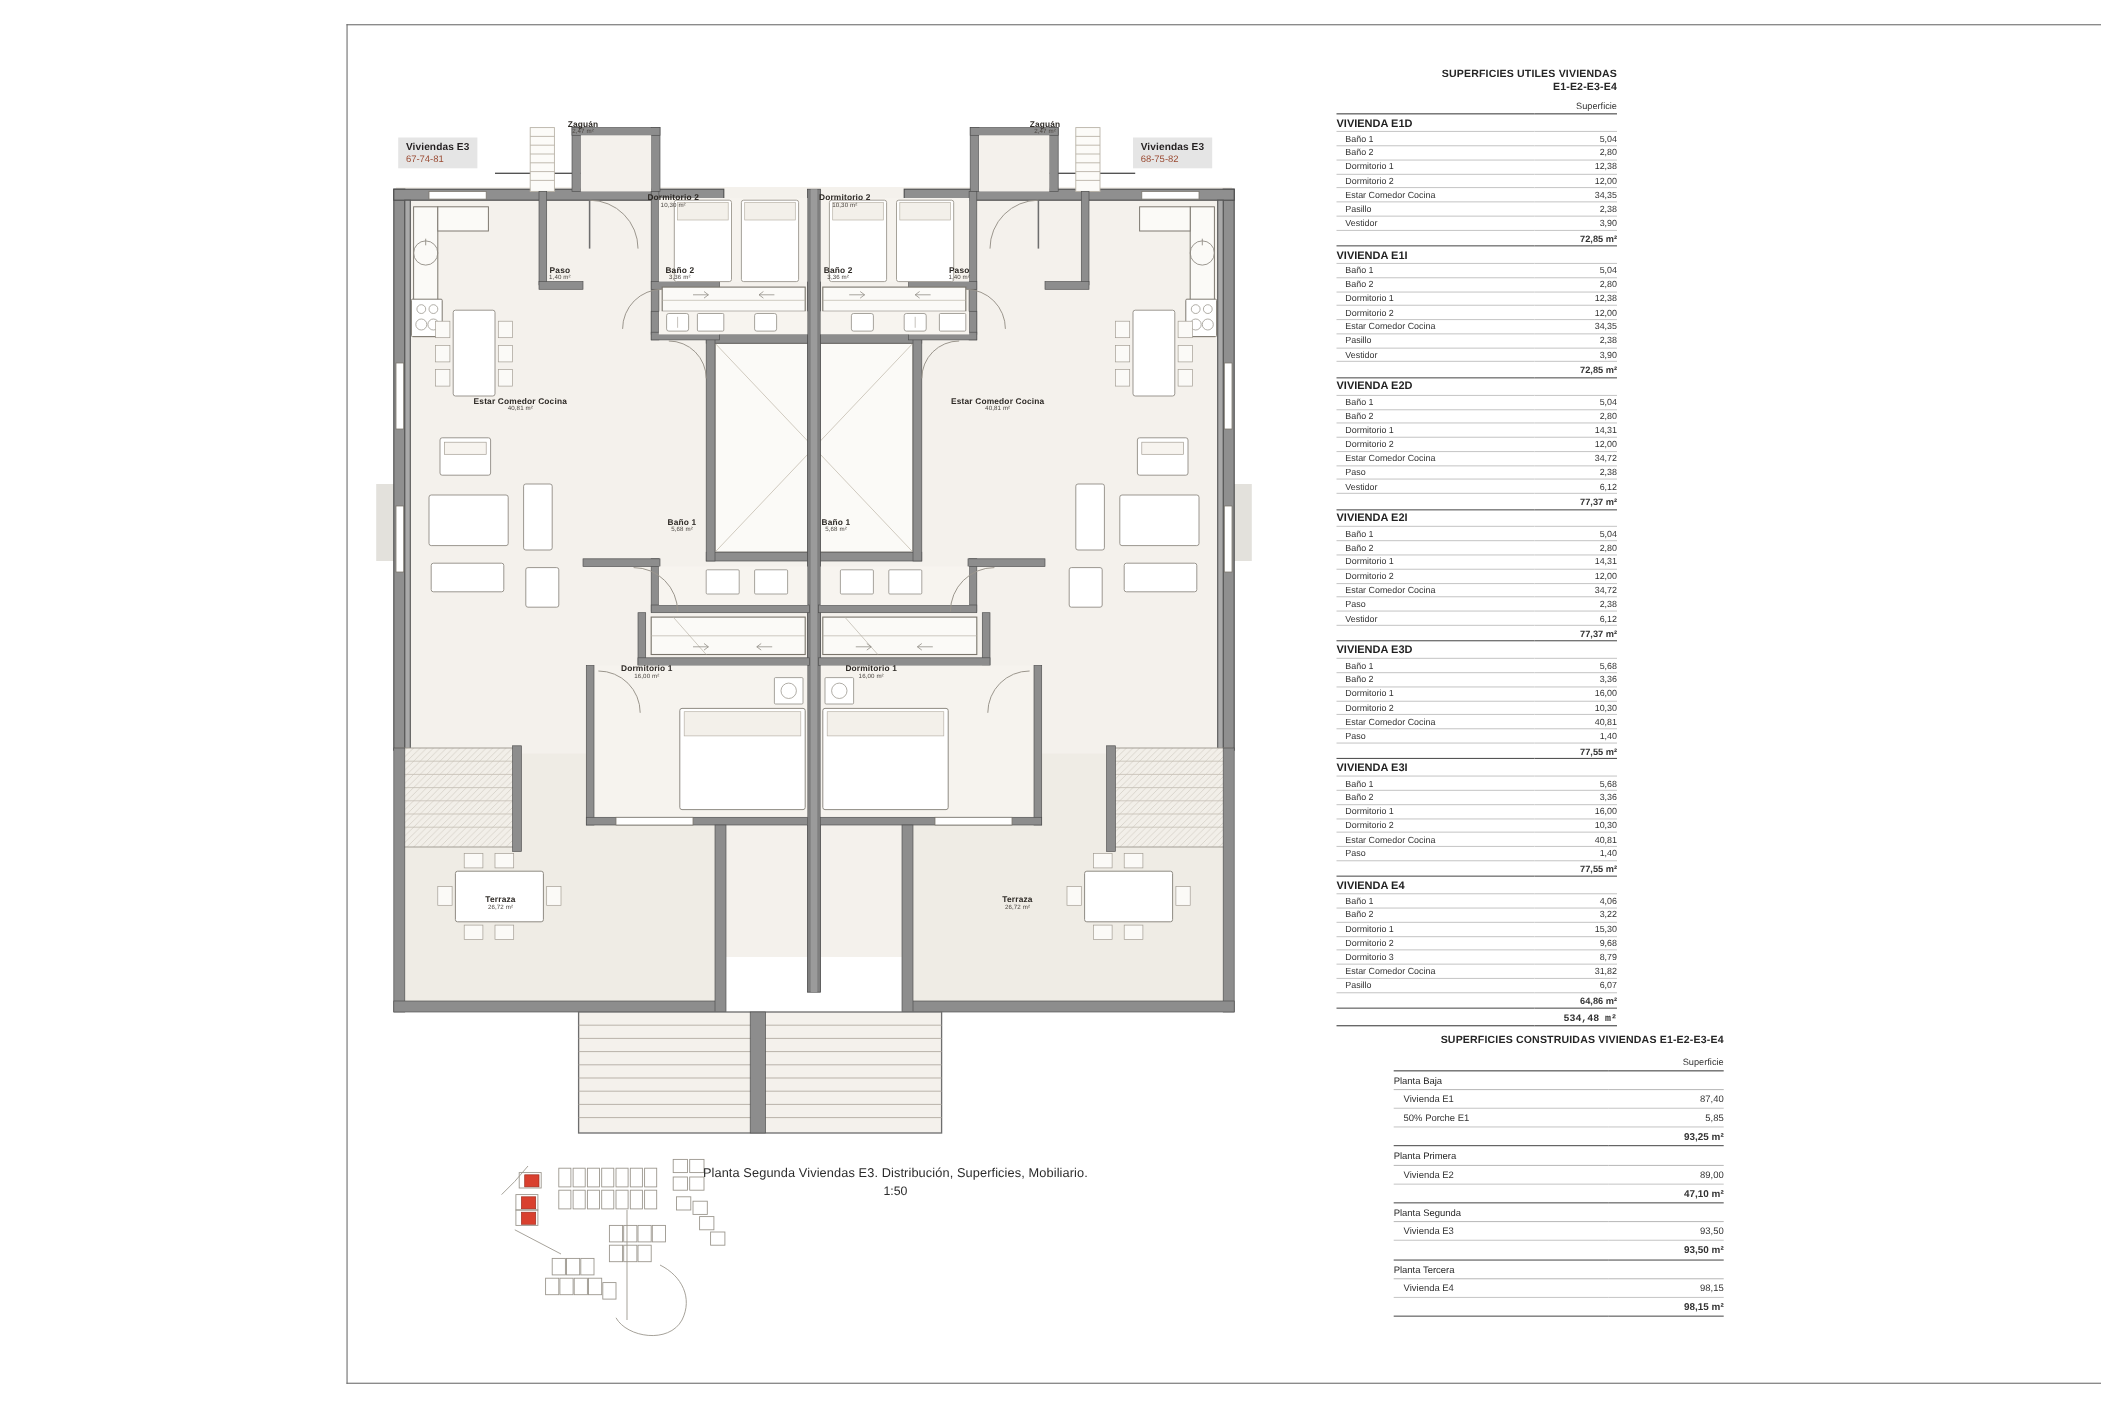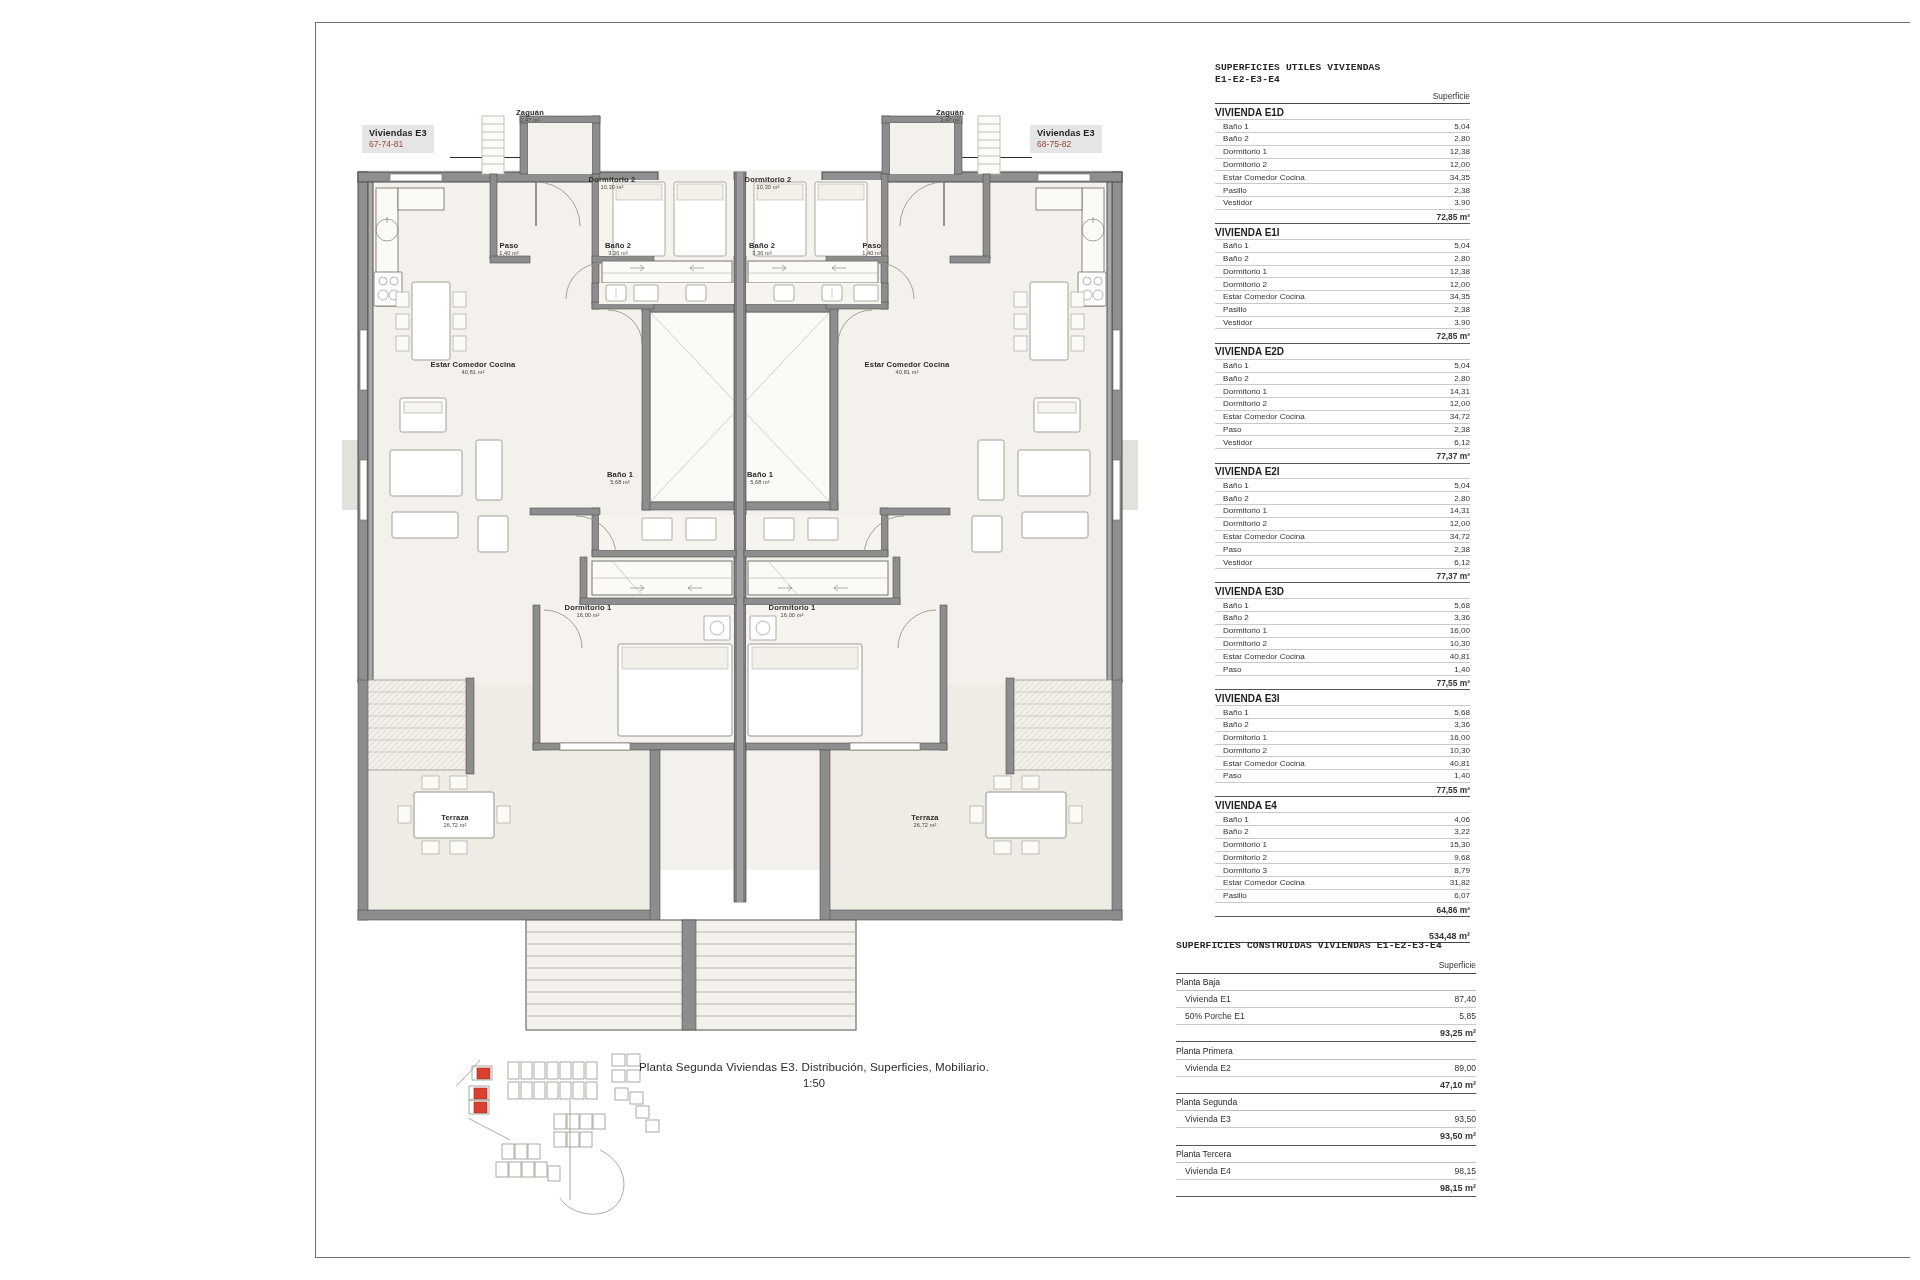--- a/index.html
+++ b/index.html
@@ -130,30 +130,29 @@
     width: 260px; height: 200px;
   }
 
   
   .table-block {
     position: absolute;
     font-family: "Liberation Sans", sans-serif;
     color: #262626;
   }
   #utiles-table { left: 1215px; top: 62px; width: 255px; }
-  #construidas-table { left: 1176px; top: 940px; width: 300px; }
+  #construidas-table { left: 1267px; top: 940px; width: 300px; }
 
   .tbl-title {
-    text-align: left;
+    text-align: right;
     font-size: 9.6px;
     font-weight: bold;
     letter-spacing: 0.15px;
     line-height: 1.3;
     padding-bottom: 3px;
-    font-family: Liberation Mono, monospace;
   }
 
   table.surf {
     width: 100%;
     border-collapse: collapse;
     font-size: 8.1px;
   }
   table.surf td {
     padding: 1.4px 0 1.4px 0;
     vertical-align: bottom;
@@ -186,21 +185,22 @@
     font-size: 8.4px;
     border-bottom: 1.2px solid #555;
     padding-top: 2px;
   }
   table.surf tr.grand td {
     font-weight: bold;
     text-align: right;
     font-size: 9px;
     border-bottom: 1.3px solid #444;
     border-top: 0.7px solid #c9c9c9;
-    padding-top: 14px;
+    padding-top: 4px;
+    font-family: Liberation Mono, monospace;
   }
 
   
   #construidas-table table.surf { font-size: 8.6px; }
   #construidas-table table.surf td { padding: 3.1px 0; }
   #construidas-table table.surf tr.group td {
     font-weight: normal;
     border-top: 0.8px solid #bdbdbd;
     border-bottom: 0.8px solid #bdbdbd;
     font-size: 8.6px;

